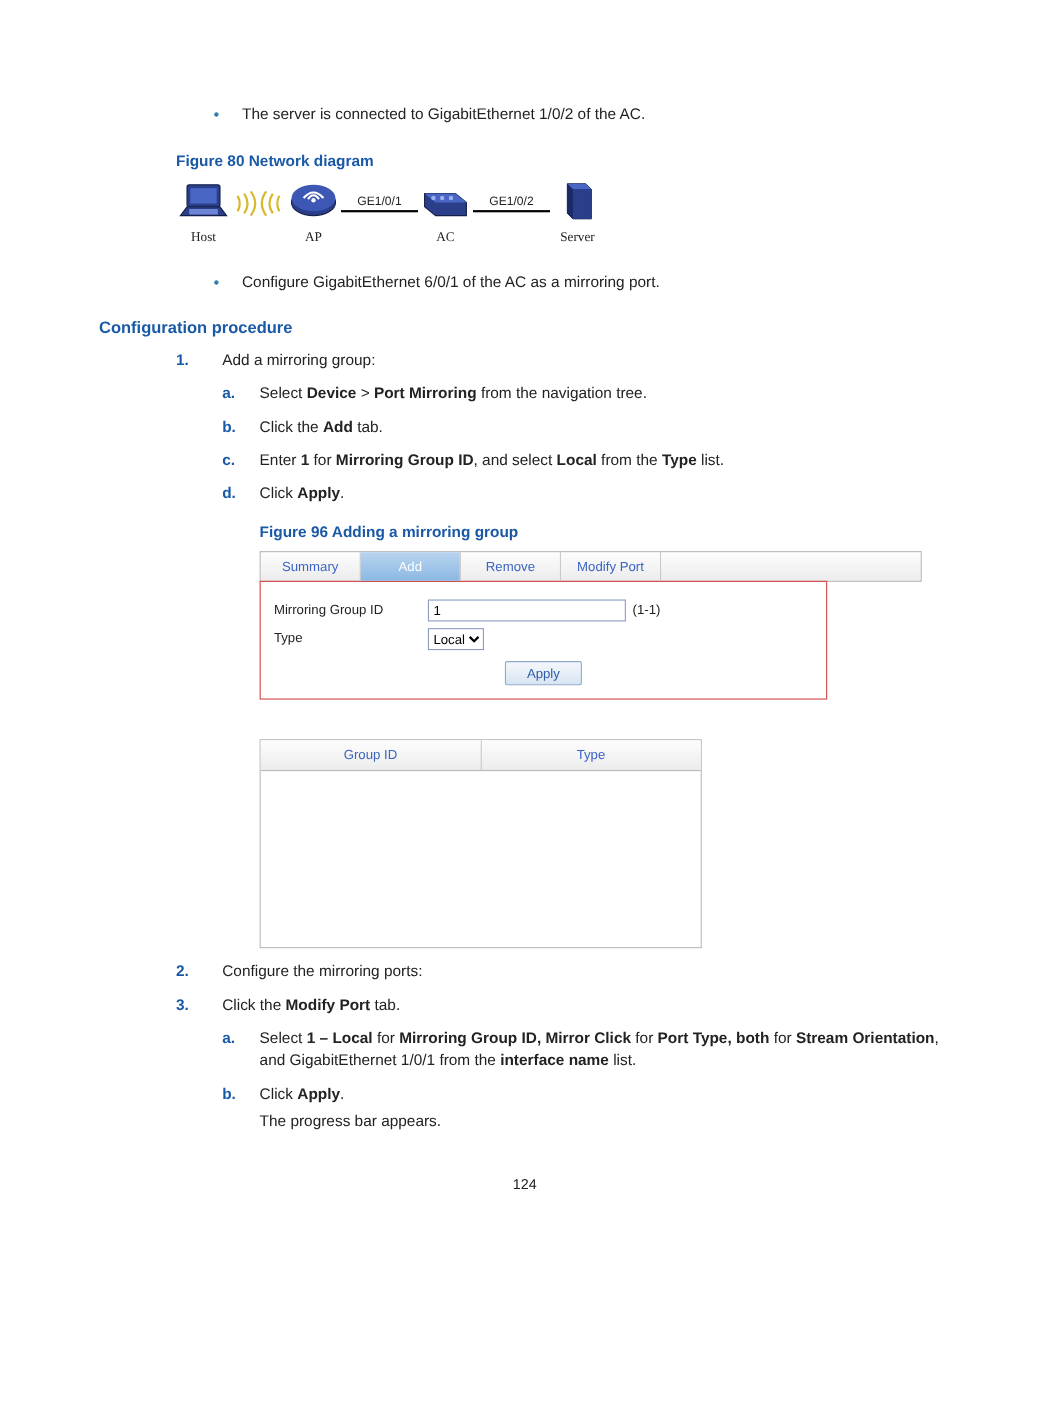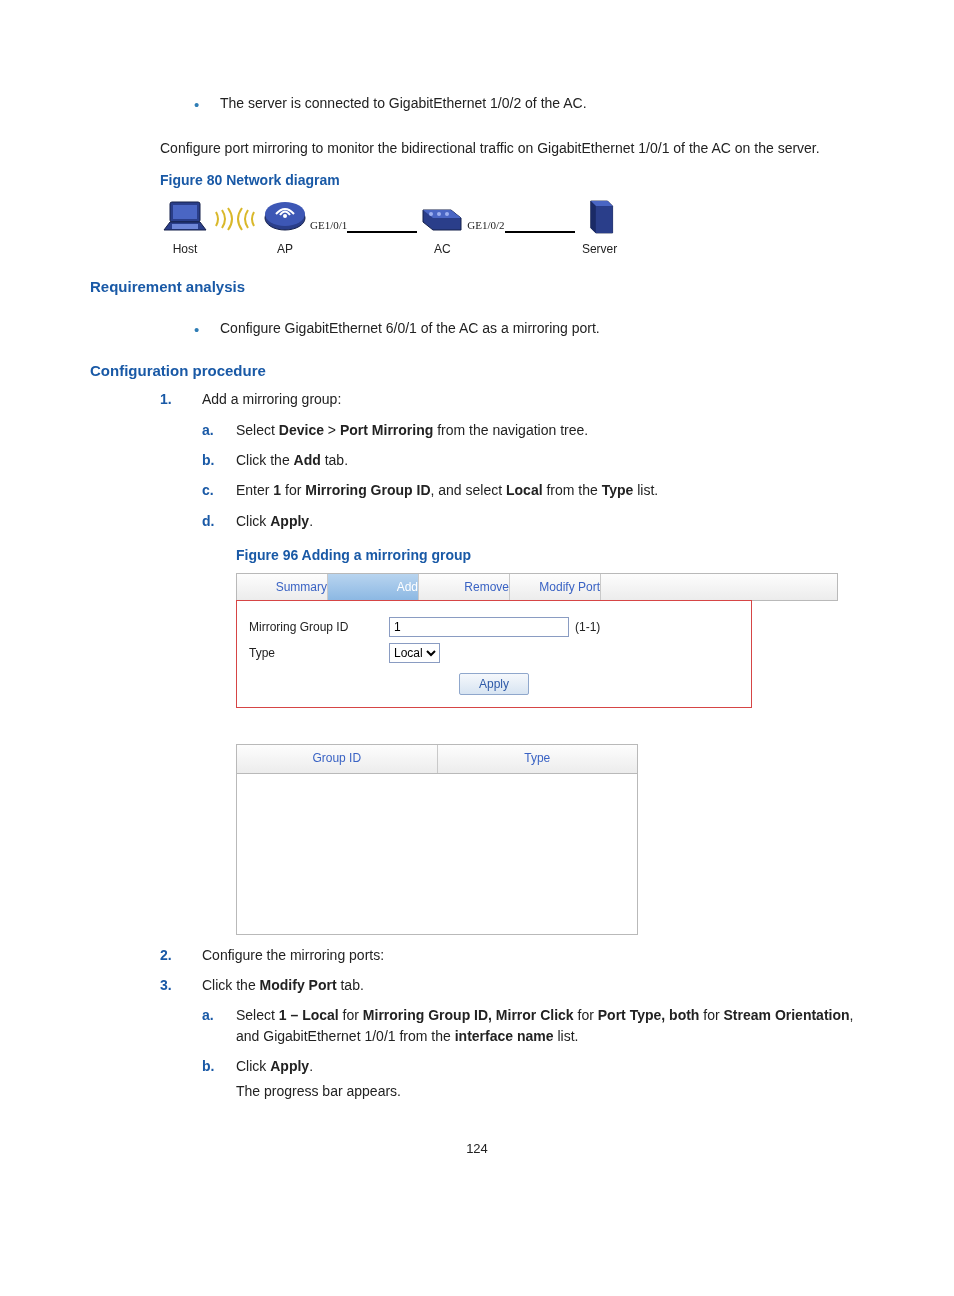--- a/index.html
+++ b/index.html
@@ -85,45 +85,46 @@
     display: flex;
     align-items: center;
     gap: 0;
     margin: 6px 0 10px 0;
   }
   .node {
     display: flex;
     flex-direction: column;
     align-items: center;
     font-size: 12px;
+    font-family: Liberation Serif, serif;
   }
   .node-label { margin-top: 4px; }
   .icon-laptop, .icon-ap, .icon-ac, .icon-server {
     width: 50px; height: 42px;
   }
   .wifi-waves { width: 50px; height: 42px; display:flex; align-items:center; justify-content:center;}
   .link-seg {
-    display:flex; align-items:flex-end;font-family:Liberation Serif, serif;
+    display:flex; flex-direction:column; align-items:center;
   }
   .link-line {
     width: 70px; height:2px; background:#000;
   }
   .link-label { font-size: 11px; margin-bottom:2px; }
   
   .tabstrip {
     display:flex;
     border: 1px solid #b9b9b9;
     background: linear-gradient(#fdfdfd,#ececec);
     width: 600px;
     height: 26px;
     font-size: 12px;
   }
   .tab {
     flex: 0 0 90px;
-    text-align:right;
+    text-align:center;
     line-height:26px;
     border-right:1px solid #c9c9c9;
     color:#3a63c4;
   }
   .tab.active {
     background: linear-gradient(#b8d4ef,#8cb8e3);
     color:#fff;
   }
   .tab.filler { flex:1; border-right:none; color:#666;}
   .form-box {
@@ -184,21 +185,20 @@
 </style>
 </head>
 <body>
 
 <div class="content">
 
   <ul class="bullet-list">
     <li>The server is connected to GigabitEthernet 1/0/2 of the AC.</li>
   </ul>
 
-  <p>Configure port mirroring to monitor the bidirectional traffic on GigabitEthernet 1/0/1 of the AC on the server.</p>
 
   <div class="fig-caption">Figure 80 Network diagram</div>
 
   <div class="diagram">
     <div class="node">
       <svg class="icon-laptop" viewBox="0 0 50 42">
         <rect x="10" y="6" width="30" height="20" rx="2" fill="#2a3e8a" stroke="#15204a"></rect>
         <rect x="13" y="9" width="24" height="14" fill="#4a66c4"></rect>
         <polygon points="4,34 46,34 40,26 10,26" fill="#2a3e8a" stroke="#15204a"></polygon>
         <rect x="12" y="28" width="26" height="5" fill="#6e86d8"></rect>
@@ -249,21 +249,20 @@
       <svg class="icon-server" viewBox="0 0 50 50">
         <polygon points="14,6 34,6 40,12 40,44 20,44 14,38" fill="#2a3e8a" stroke="#15204a"></polygon>
         <polygon points="14,6 34,6 40,12 20,12" fill="#4a66c4"></polygon>
         <polygon points="20,12 40,12 40,44 20,44" fill="#2a3e8a"></polygon>
         <polygon points="14,6 20,12 20,44 14,38" fill="#1a2a66"></polygon>
       </svg>
       <div class="node-label">Server</div>
     </div>
   </div>
 
-  <div class="section-h">Requirement analysis</div>
   <ul class="bullet-list">
     <li>Configure GigabitEthernet 6/0/1 of the AC as a mirroring port.</li>
   </ul>
 
   <div class="section-h">Configuration procedure</div>
 
   <ol class="num-list">
     <li>
       <span class="num">1.</span>
       <span>Add a mirroring group:</span>

